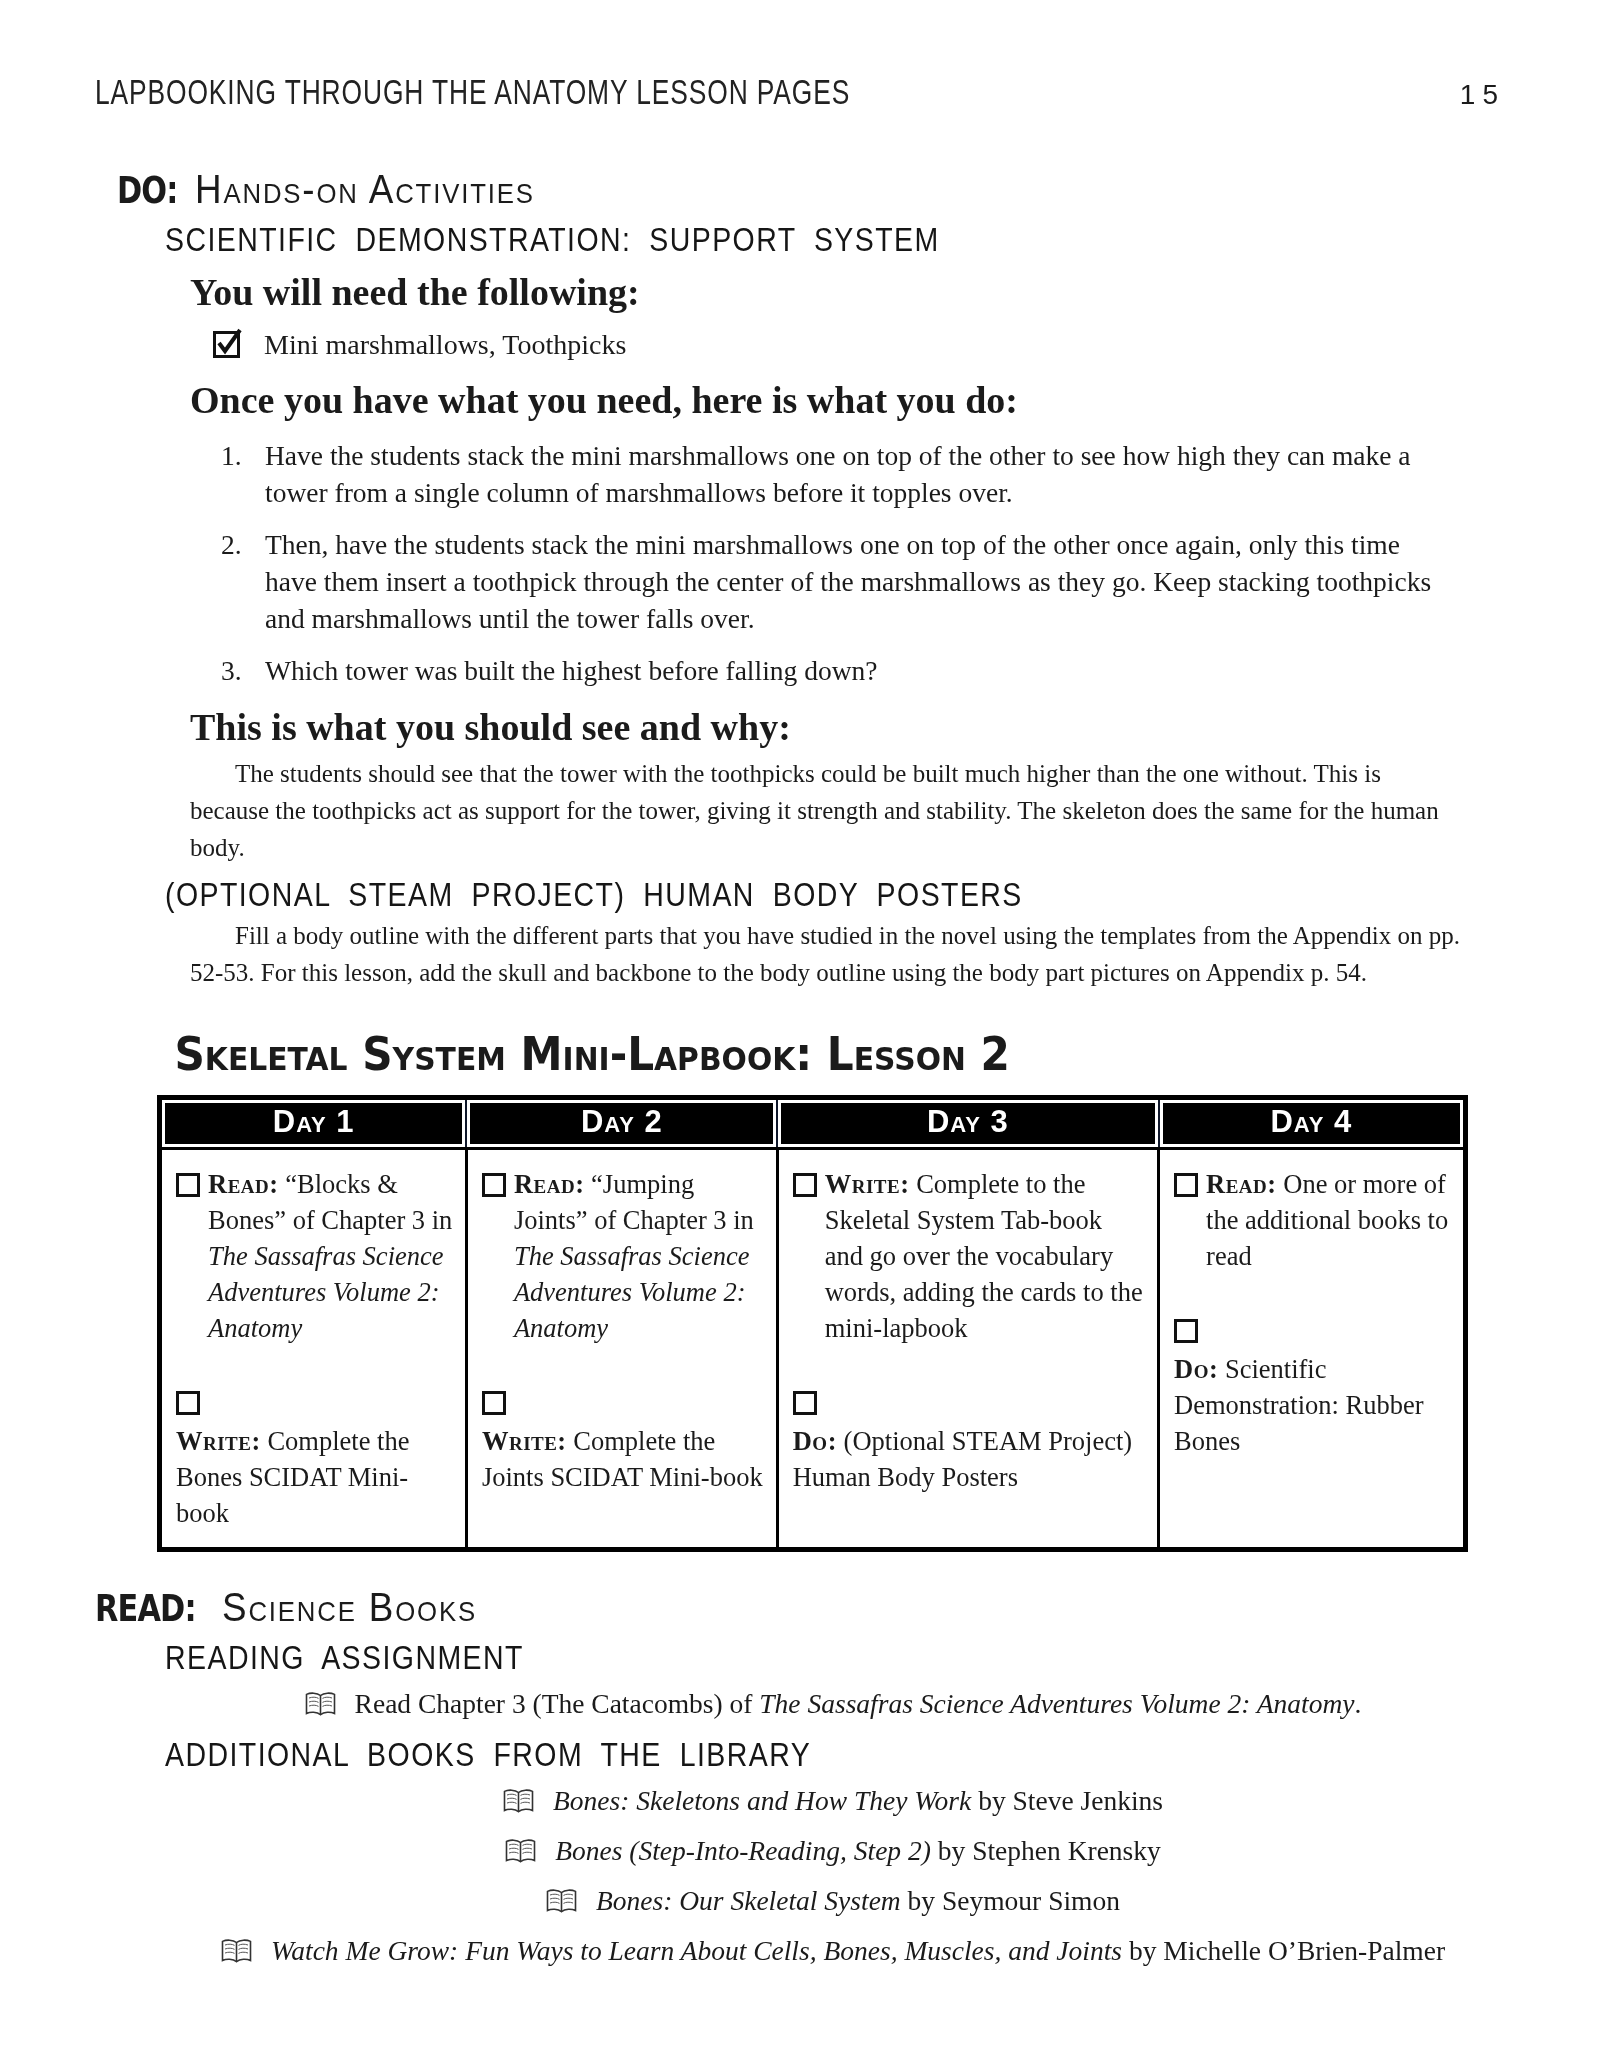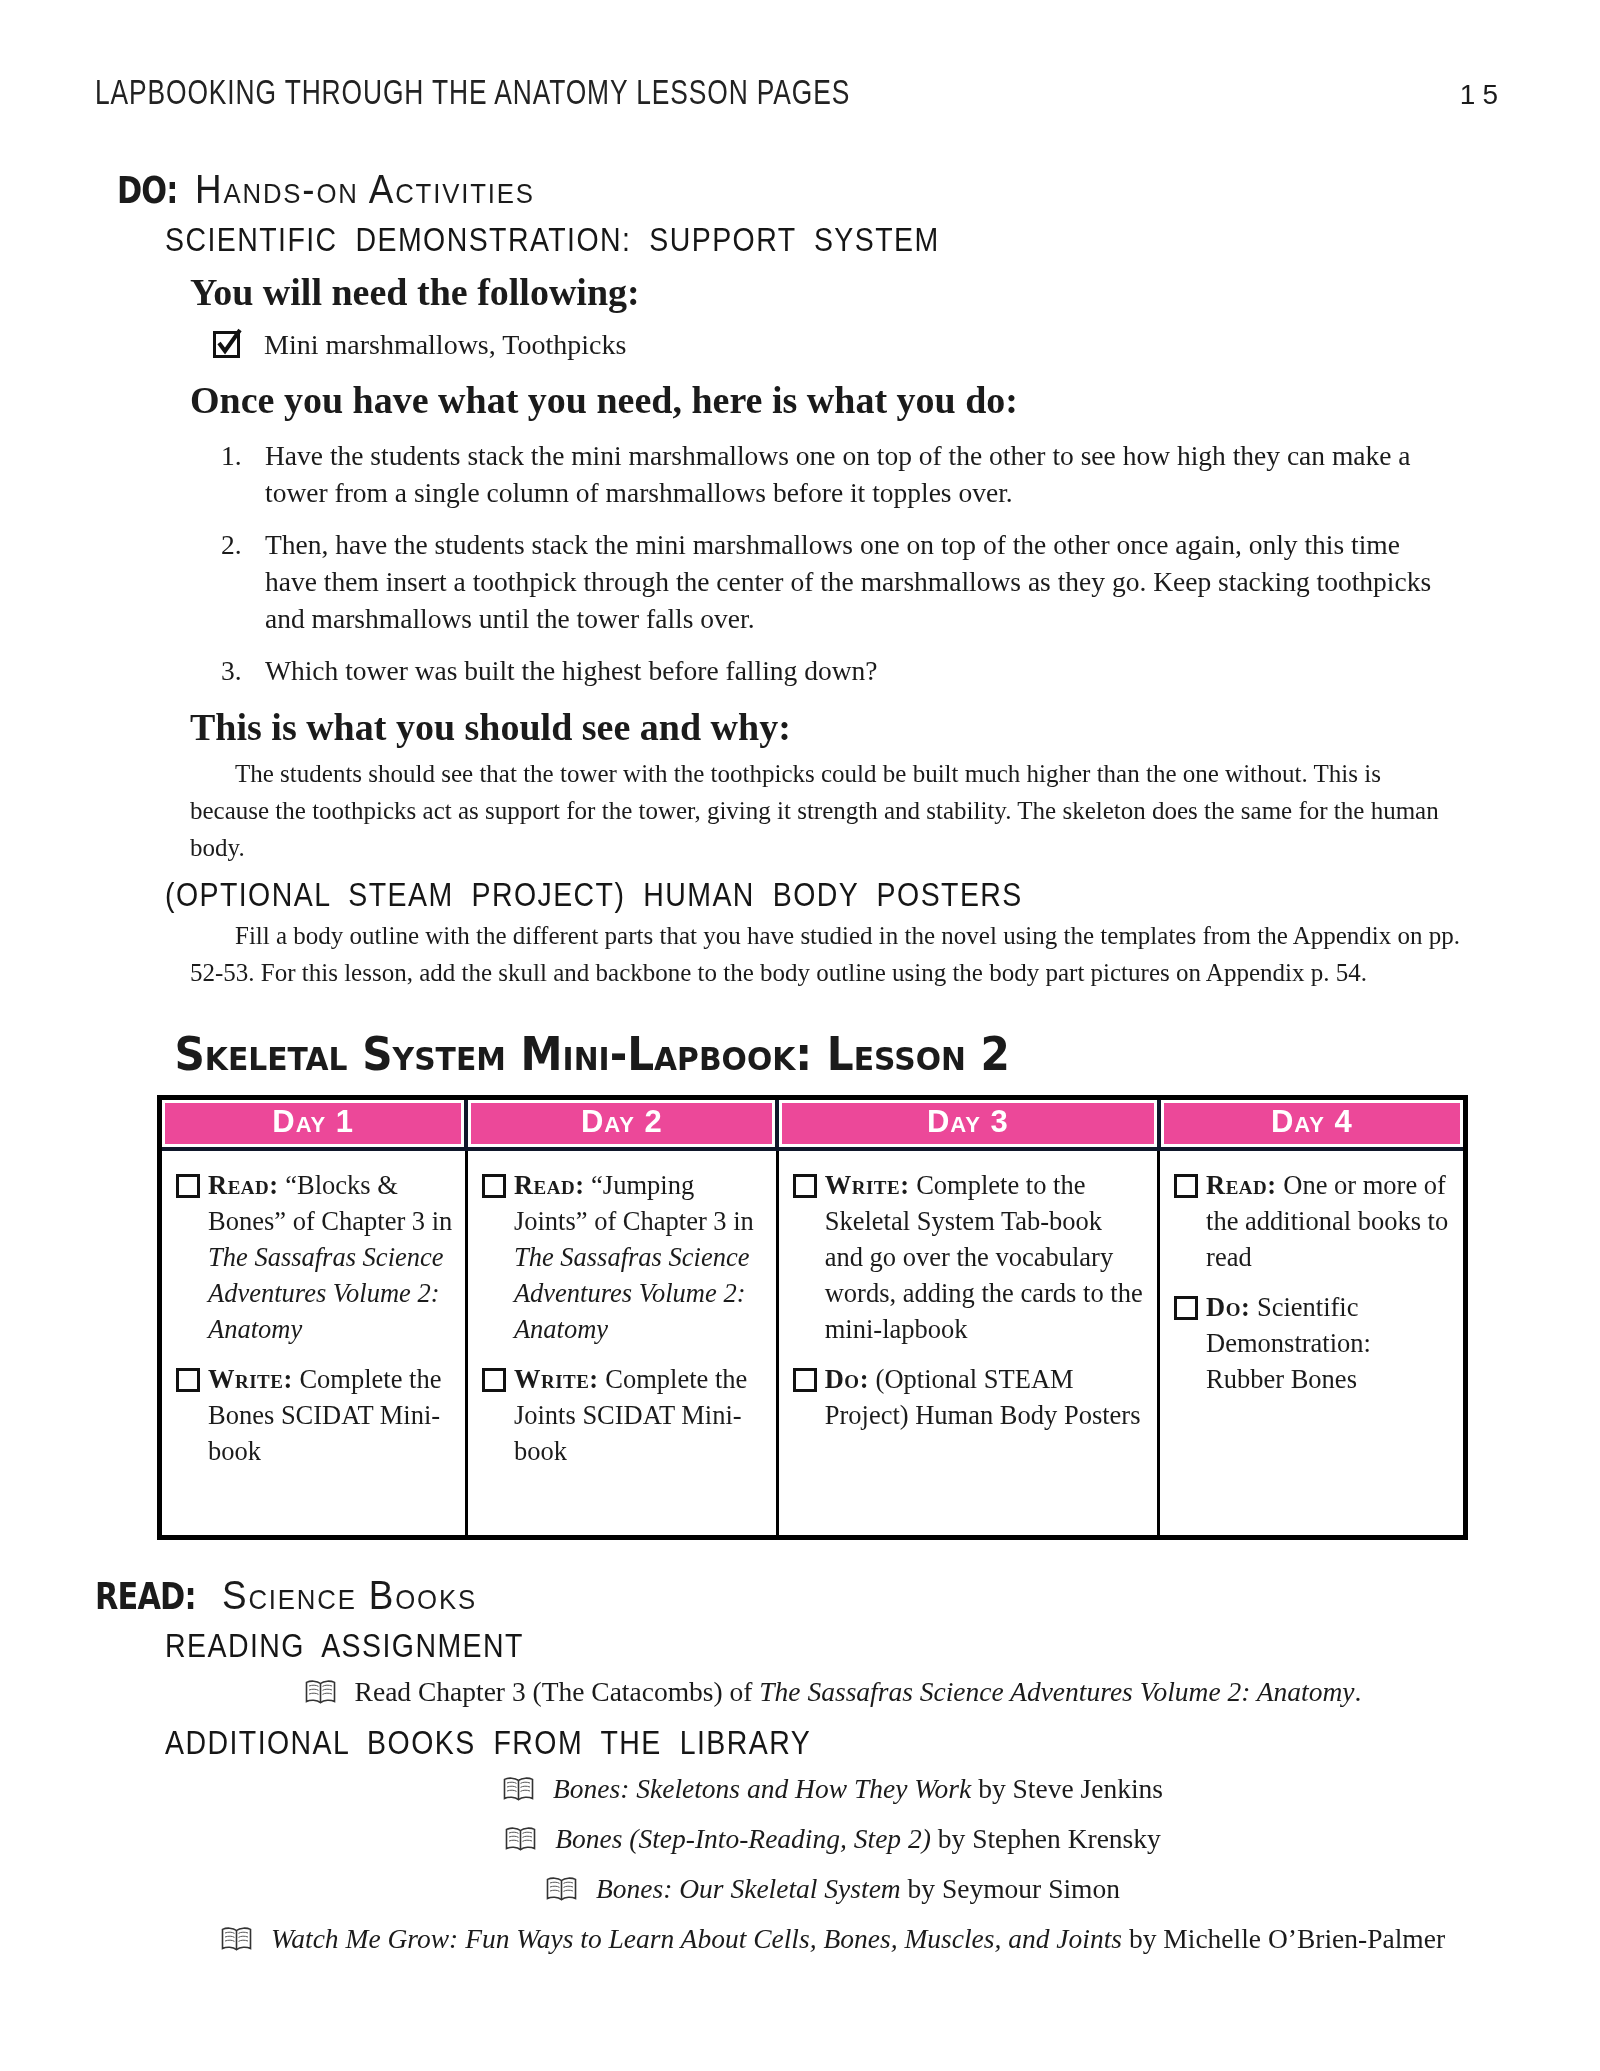--- a/index.html
+++ b/index.html
@@ -53,30 +53,30 @@
   .step-num { position:absolute; left:6px; top:0; }
 
   
   .lapbook-title-row { width:1311px; margin:40px 0 18px 62px; text-align:left; line-height:1.05; }
   .lapbook-title {
     font-family:"DejaVu Sans", sans-serif; font-weight:bold; font-variant:small-caps;
     font-size:44px; letter-spacing:0px; display:inline-block; transform:scale(0.96,1.05);
   }
   table.lapbook { border-collapse:collapse; table-layout:fixed; margin-left:62px; width:1311px; border:5px solid #000; }
   table.lapbook th {
-    background:#ec4899; border:4px solid #0f172a; box-shadow:inset 0 0 0 3px #fff;
+    background:#000000; border:2px solid #0f172a; box-shadow:inset 0 0 0 3px #fff;
     font-family:"Liberation Sans", sans-serif; font-variant:small-caps; font-weight:bold;
     color:#fff; font-size:31px; letter-spacing:1px; padding:4px 0 7px 0;
   }
   table.lapbook td {
     border:3px solid #000; vertical-align:top; height:352px;
     padding:16px 12px 16px 14px; font-size:26.5px; line-height:36px;
   }
   .cell-item { display:flex; gap:8px; }
-  .cell-item + .cell-item { margin-top:14px; }
+  .cell-item + .cell-item { margin-top:38px;flex-direction:column; }
   .cell-check { width:18px; height:18px; border:3px solid #111; flex:none; margin-top:7px; background:#fff; }
   .cell-label { font-variant:small-caps; font-weight:bold; letter-spacing:0.5px; }
   .it { font-style:italic; }
 
   
   .book-item { display:flex; gap:18px; align-items:flex-start; margin:14px 45px 14px 110px; font-size:27.5px; line-height:36px;justify-content:center; }
   .book-icon { flex:none; margin-top:5px; }
 </style>
 </head>
 <body>

